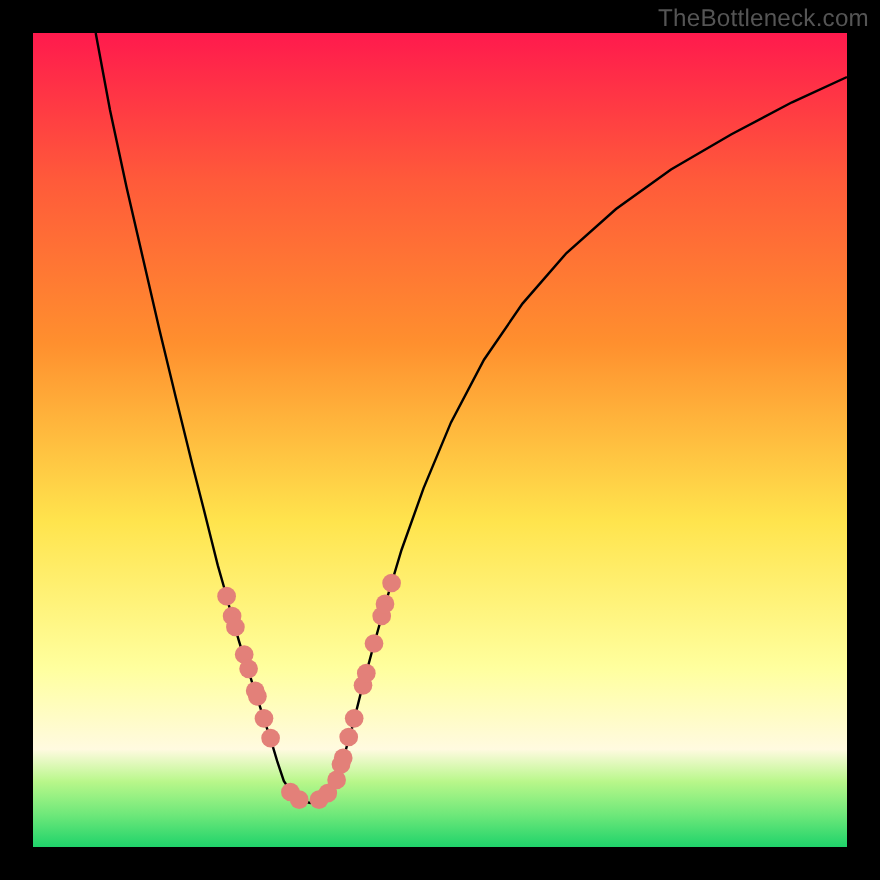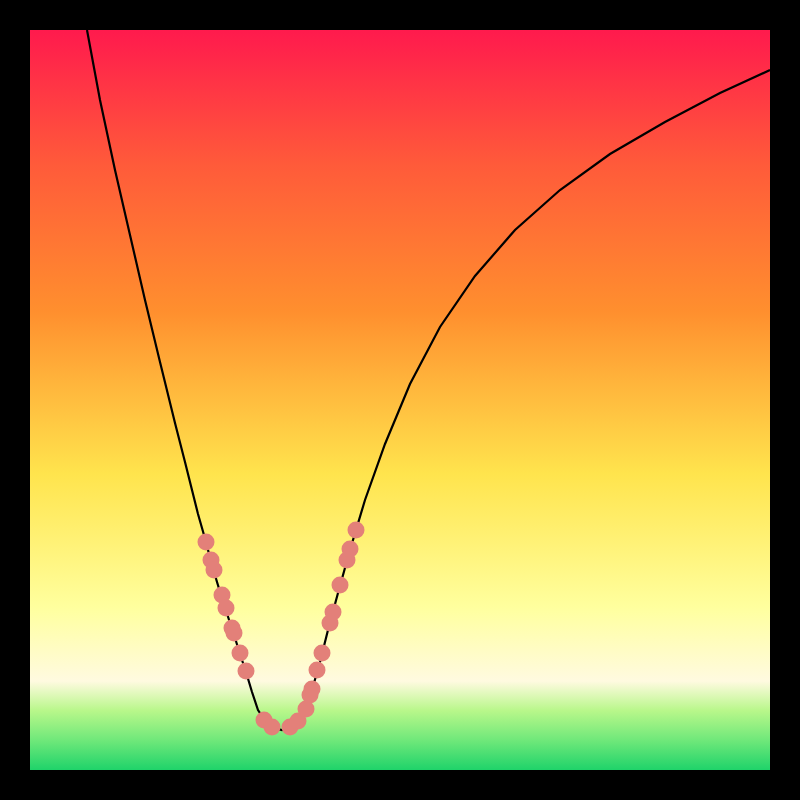--- a/index.html
+++ b/index.html
@@ -36,20 +36,21 @@
   svg {
     display: block;
     width: 100%;
     height: 100%;
   }
 </style>
 </head>
 <body>
 
 <div class="frame">
+  <div class="watermark">TheBottleneck.com</div>
   <div class="plot-area">
     <svg id="chart-svg" viewBox="0 0 740 740">
       <defs>
         <linearGradient id="bg-grad" x1="0" y1="0" x2="0" y2="1">
           <stop id="g0" offset="0%" stop-color="#ff1a4d"></stop>
           <stop id="g1" offset="18%" stop-color="#ff5a3a"></stop>
           <stop id="g2" offset="38%" stop-color="#ff8f2e"></stop>
           <stop id="g3" offset="60%" stop-color="#ffe44d"></stop>
           <stop id="g4" offset="78%" stop-color="#ffff9e"></stop>
           <stop id="g5" offset="88%" stop-color="#fffae0"></stop>

